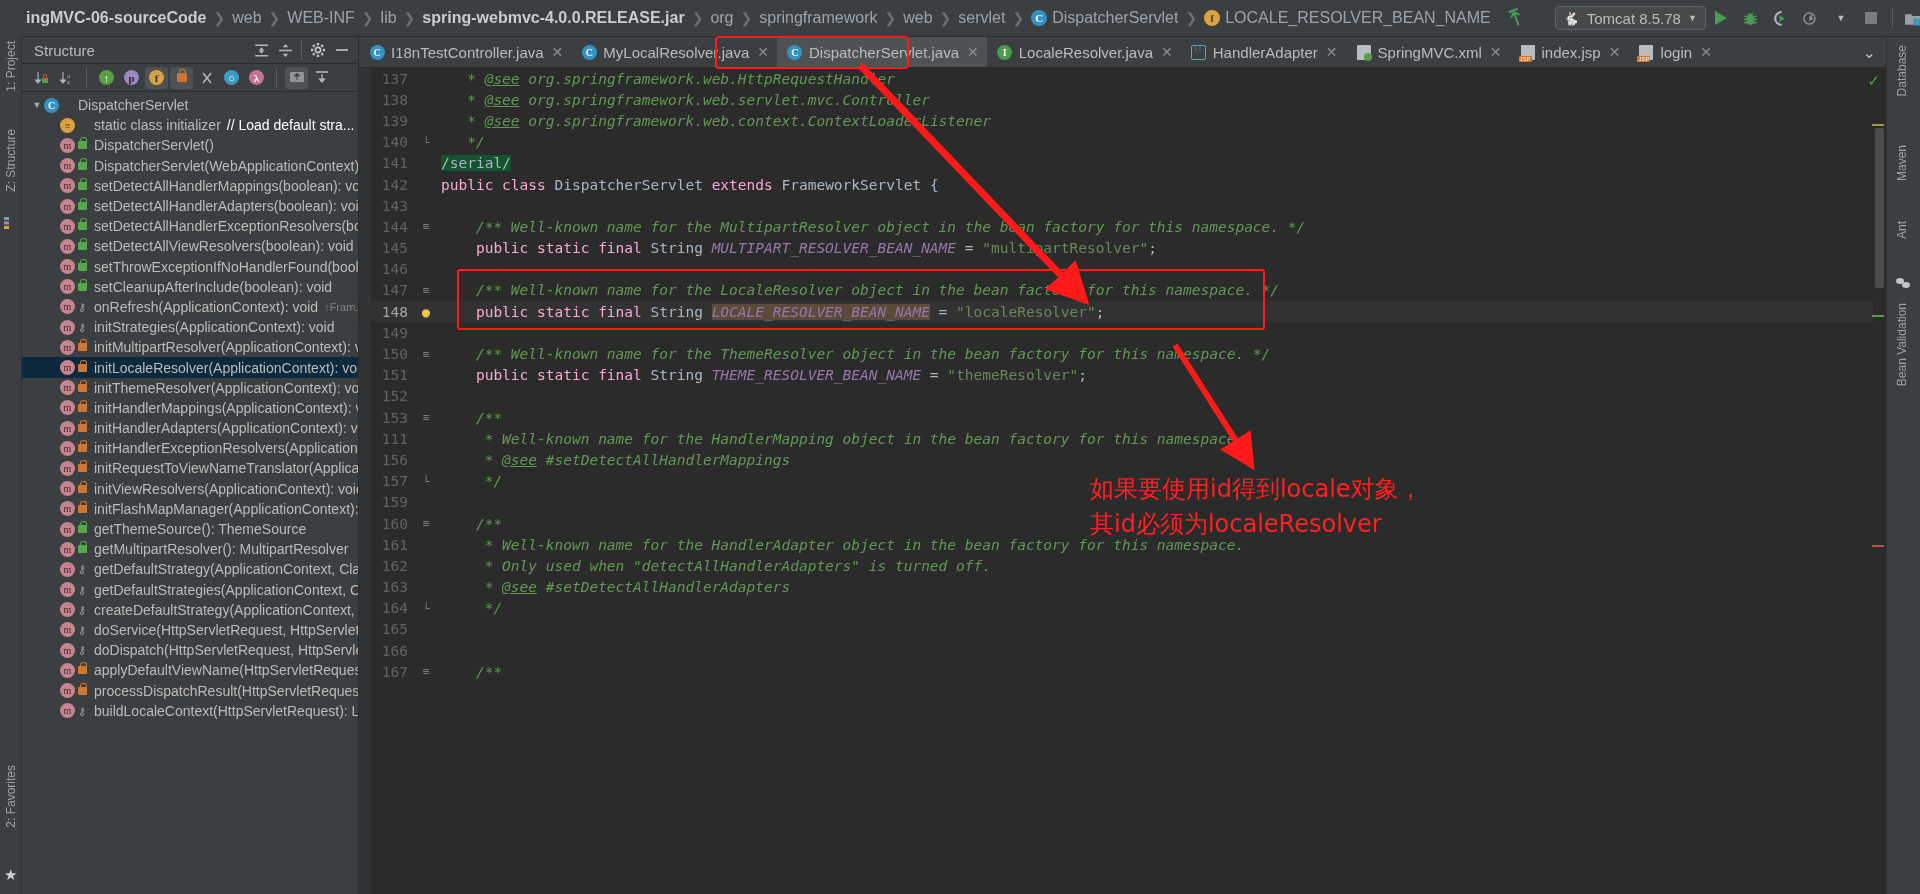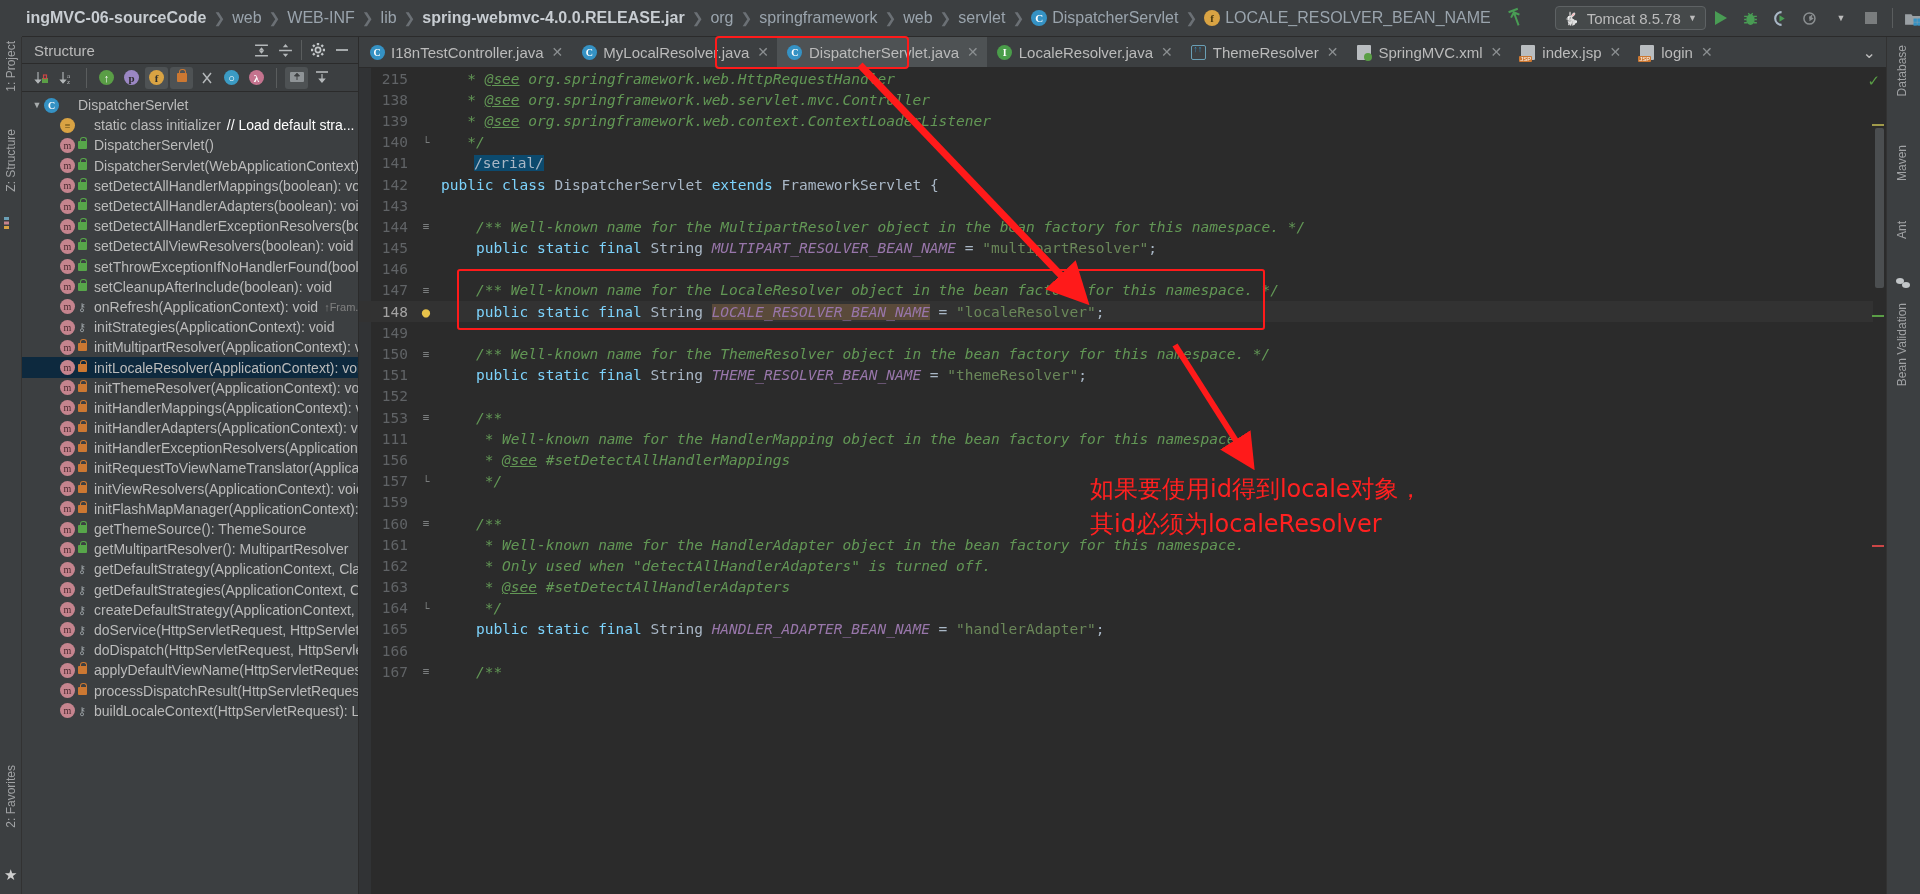--- a/index.html
+++ b/index.html
@@ -205,28 +205,28 @@
   }
   .lno.act { color: #a4a3a3; }
   .gmark { width: 22px; flex: 0 0 auto; display:flex;align-items:center;justify-content:center;
            font-size: 11px; color: #7a7d7e; }
   .bulb { color: #e8c34a; font-size: 14px; }
   .code { padding-left: 4px; }
 
   
   .cmt   { color: #629755; font-style: italic; }
   .cmtd  { color: #629755; font-style: italic; text-decoration: underline; }
-  .kw    { color: #7dd3fc; }
+  .kw    { color: #f9a8d4; }
   .typ   { color: #a9b7c6; }
   .cls   { color: #a9b7c6; }
   .fld   { color: #9876aa; font-style: italic; }
   .fldhl { color: #9876aa; font-style: italic; background: #5a4a3a; }
   .str   { color: #6a8759; }
   .pun   { color: #a9b7c6; }
-  .serial{ color: #a9b7c6; background: #0c4a6e; margin-left: 33px; }
+  .serial{ color: #a9b7c6; background: #14532d; }
   .fold  { color: #7a7d7e; }
 
   
   .redbox {
     position: absolute; left: 457px; top: 269px; width: 808px; height: 61px;
     border: 2.5px solid #ff1a1a; border-radius: 3px; z-index: 20; pointer-events: none;
   }
   .cn-note {
     position: absolute; left: 1090px; top: 472px; width: 430px;
     color: #ff2020; font-size: 24px; line-height: 1.45; z-index: 22;
@@ -669,21 +669,21 @@
         <span class="tico">
           <span class="ifc">I</span>
         </span>
         <span>LocaleResolver.java</span>
         <span class="x">✕</span>
       </div>
       <div class="tab">
         <span class="tico">
           <span class="uml-ico"></span>
         </span>
-        <span>ThemeResolver</span>
+        <span>HandlerAdapter</span>
         <span class="x">✕</span>
       </div>
       <div class="tab">
         <span class="tico">
           <span class="xmlico"></span>
         </span>
         <span>SpringMVC.xml</span>
         <span class="x">✕</span>
       </div>
       <div class="tab">
@@ -700,21 +700,21 @@
         <span>login</span>
         <span class="x">✕</span>
       </div>
       <span class="tab-overflow">⌄</span>
     </div>
   <div class="tab-hl"></div>
 
   <div class="editor">
     <div class="ed-gutter-strip"></div>
     <div class="ed-lines" id="edlines">
-        <div class="ln"><span class="lno">215</span><span class="gmark"></span><span class="code"><span class="cmt">   * </span><span class="cmtd">@see</span><span class="cmt"> org.springframework.web.HttpRequestHandler</span></span></div>
+        <div class="ln"><span class="lno">137</span><span class="gmark"></span><span class="code"><span class="cmt">   * </span><span class="cmtd">@see</span><span class="cmt"> org.springframework.web.HttpRequestHandler</span></span></div>
         <div class="ln"><span class="lno">138</span><span class="gmark"></span><span class="code"><span class="cmt">   * </span><span class="cmtd">@see</span><span class="cmt"> org.springframework.web.servlet.mvc.Controller</span></span></div>
         <div class="ln"><span class="lno">139</span><span class="gmark"></span><span class="code"><span class="cmt">   * </span><span class="cmtd">@see</span><span class="cmt"> org.springframework.web.context.ContextLoaderListener</span></span></div>
         <div class="ln"><span class="lno">140</span><span class="gmark"><span class="fold">└</span></span><span class="code"><span class="cmt">   */</span></span></div>
         <div class="ln"><span class="lno">141</span><span class="gmark"></span><span class="code"><span class="serial">/serial/</span></span></div>
         <div class="ln"><span class="lno">142</span><span class="gmark"></span><span class="code"><span class="kw">public class </span><span class="typ">DispatcherServlet </span><span class="kw">extends </span><span class="typ">FrameworkServlet {</span></span></div>
         <div class="ln"><span class="lno">143</span><span class="gmark"></span><span class="code"></span></div>
         <div class="ln"><span class="lno">144</span><span class="gmark"><span class="fold">≡</span></span><span class="code"><span class="cmt">    /** Well-known name for the MultipartResolver object in the bean factory for this namespace. */</span></span></div>
         <div class="ln"><span class="lno">145</span><span class="gmark"></span><span class="code"><span class="kw">    public static final </span><span class="typ">String </span><span class="fld">MULTIPART_RESOLVER_BEAN_NAME</span><span class="pun"> = </span><span class="str">"multipartResolver"</span><span class="pun">;</span></span></div>
         <div class="ln"><span class="lno">146</span><span class="gmark"></span><span class="code"></span></div>
         <div class="ln"><span class="lno">147</span><span class="gmark"><span class="fold">≡</span></span><span class="code"><span class="cmt">    /** Well-known name for the LocaleResolver object in the bean factory for this namespace. */</span></span></div>
@@ -726,21 +726,21 @@
         <div class="ln"><span class="lno">153</span><span class="gmark"><span class="fold">≡</span></span><span class="code"><span class="cmt">    /**</span></span></div>
         <div class="ln"><span class="lno">111</span><span class="gmark"></span><span class="code"><span class="cmt">     * Well-known name for the HandlerMapping object in the bean factory for this namespace.</span></span></div>
         <div class="ln"><span class="lno">156</span><span class="gmark"></span><span class="code"><span class="cmt">     * </span><span class="cmtd">@see</span><span class="cmt"> #setDetectAllHandlerMappings</span></span></div>
         <div class="ln"><span class="lno">157</span><span class="gmark"><span class="fold">└</span></span><span class="code"><span class="cmt">     */</span></span></div>
         <div class="ln"><span class="lno">159</span><span class="gmark"></span><span class="code"></span></div>
         <div class="ln"><span class="lno">160</span><span class="gmark"><span class="fold">≡</span></span><span class="code"><span class="cmt">    /**</span></span></div>
         <div class="ln"><span class="lno">161</span><span class="gmark"></span><span class="code"><span class="cmt">     * Well-known name for the HandlerAdapter object in the bean factory for this namespace.</span></span></div>
         <div class="ln"><span class="lno">162</span><span class="gmark"></span><span class="code"><span class="cmt">     * Only used when "detectAllHandlerAdapters" is turned off.</span></span></div>
         <div class="ln"><span class="lno">163</span><span class="gmark"></span><span class="code"><span class="cmt">     * </span><span class="cmtd">@see</span><span class="cmt"> #setDetectAllHandlerAdapters</span></span></div>
         <div class="ln"><span class="lno">164</span><span class="gmark"><span class="fold">└</span></span><span class="code"><span class="cmt">     */</span></span></div>
-        <div class="ln"><span class="lno">165</span><span class="gmark"></span><span class="code"><span class="kw">    public static final </span><span class="typ">String </span><span class="fld">HANDLER_ADAPTER_BEAN_NAME</span><span class="pun"> = </span><span class="str">"handlerAdapter"</span><span class="pun">;</span></span></div>
+        <div class="ln"><span class="lno">165</span><span class="gmark"></span></div>
         <div class="ln"><span class="lno">166</span><span class="gmark"></span><span class="code"></span></div>
         <div class="ln"><span class="lno">167</span><span class="gmark"><span class="fold">≡</span></span><span class="code"><span class="cmt">    /**</span></span></div>
       </div>
   </div>
 
   <div class="ed-scroll">
     <div class="thumb"></div>
   </div>
   <div class="mark-r" style="top:124px;background:#a09a4a;"></div>
   <div class="mark-r" style="top:315px;background:#5a9e46;"></div>

